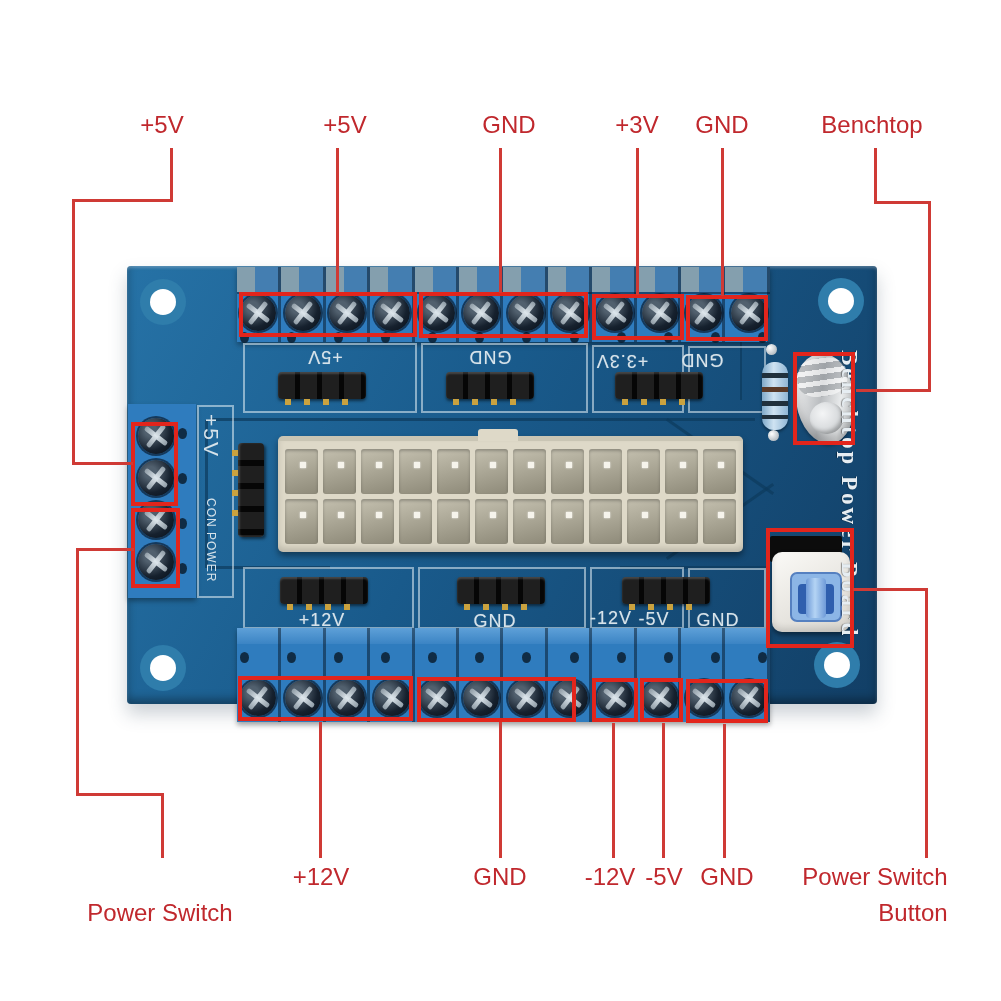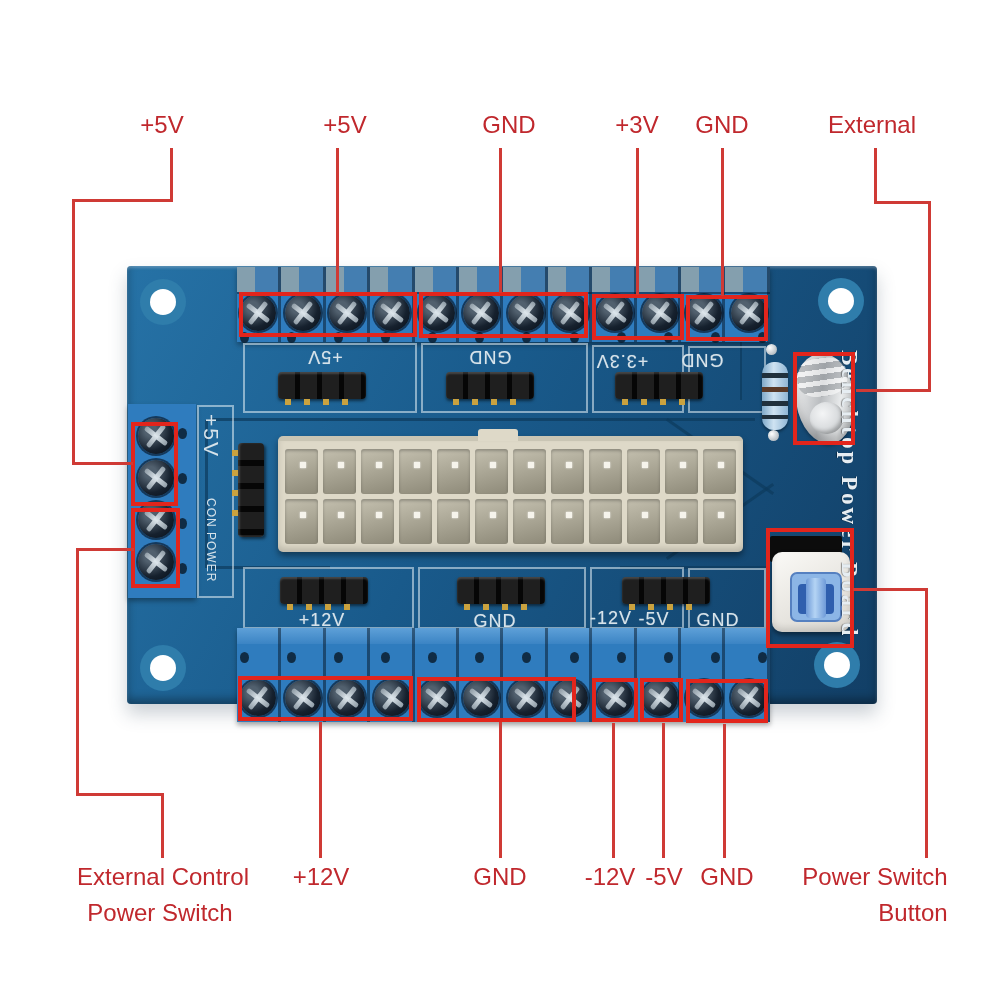--- a/index.html
+++ b/index.html
@@ -353,23 +353,22 @@
   <div class="ln" style="left:723px;top:724px;width:3px;height:134px;"></div>
 
   <div class="ln" style="left:853px;top:588px;width:75px;height:3px;"></div>
   <div class="ln" style="left:925px;top:588px;width:3px;height:270px;"></div>
 
   <div class="lbl" style="left:162px;top:112px;">+5V</div>
   <div class="lbl" style="left:345px;top:112px;">+5V</div>
   <div class="lbl" style="left:509px;top:112px;">GND</div>
   <div class="lbl" style="left:637px;top:112px;">+3V</div>
   <div class="lbl" style="left:722px;top:112px;">GND</div>
-  <div class="lbl" style="left:872px;top:112px;">External</div>
-
-  <div class="lbl" style="left:163px;top:864px;">External Control</div>
+  <div class="lbl" style="left:872px;top:112px;">Benchtop</div>
+
   <div class="lbl" style="left:160px;top:900px;">Power Switch</div>
   <div class="lbl" style="left:321px;top:864px;">+12V</div>
   <div class="lbl" style="left:500px;top:864px;">GND</div>
   <div class="lbl" style="left:610px;top:864px;">-12V</div>
   <div class="lbl" style="left:664px;top:864px;">-5V</div>
   <div class="lbl" style="left:727px;top:864px;">GND</div>
   <div class="lbl" style="left:875px;top:864px;">Power Switch</div>
   <div class="lbl" style="left:877px;top:900px;margin-left:36px;">Button</div>
 
 </div>

